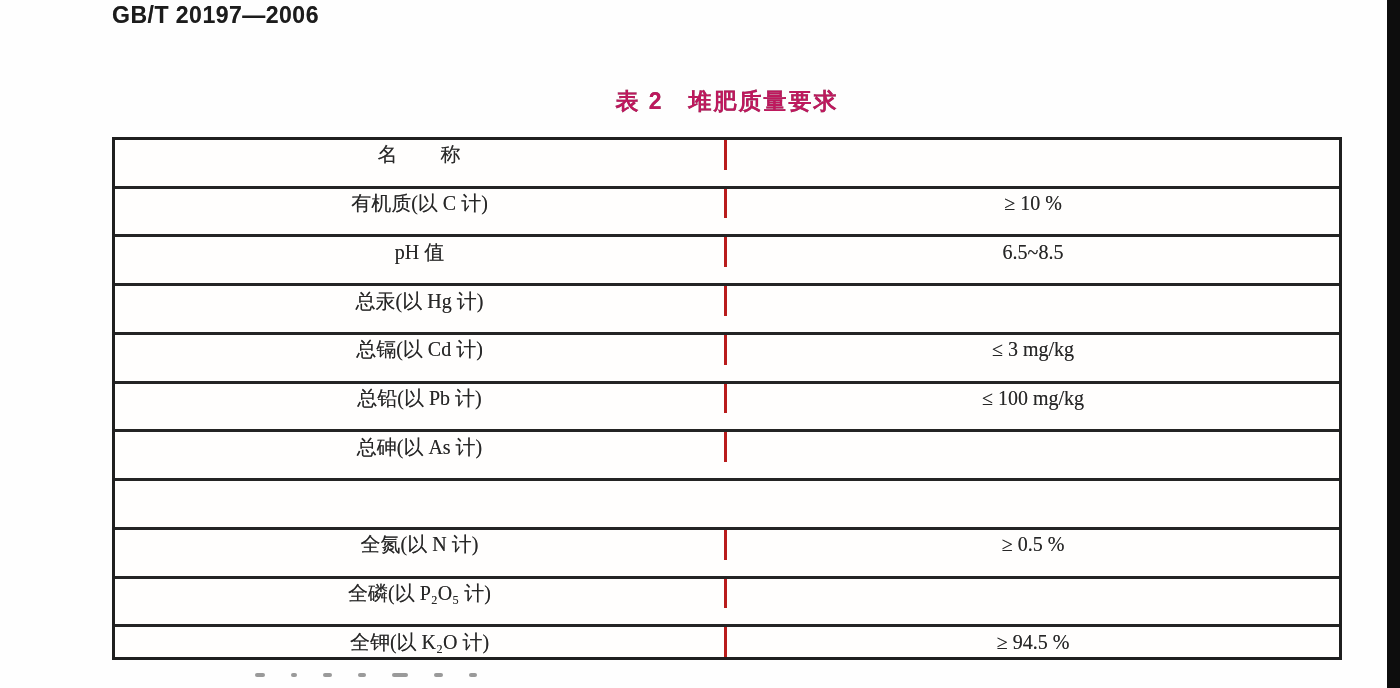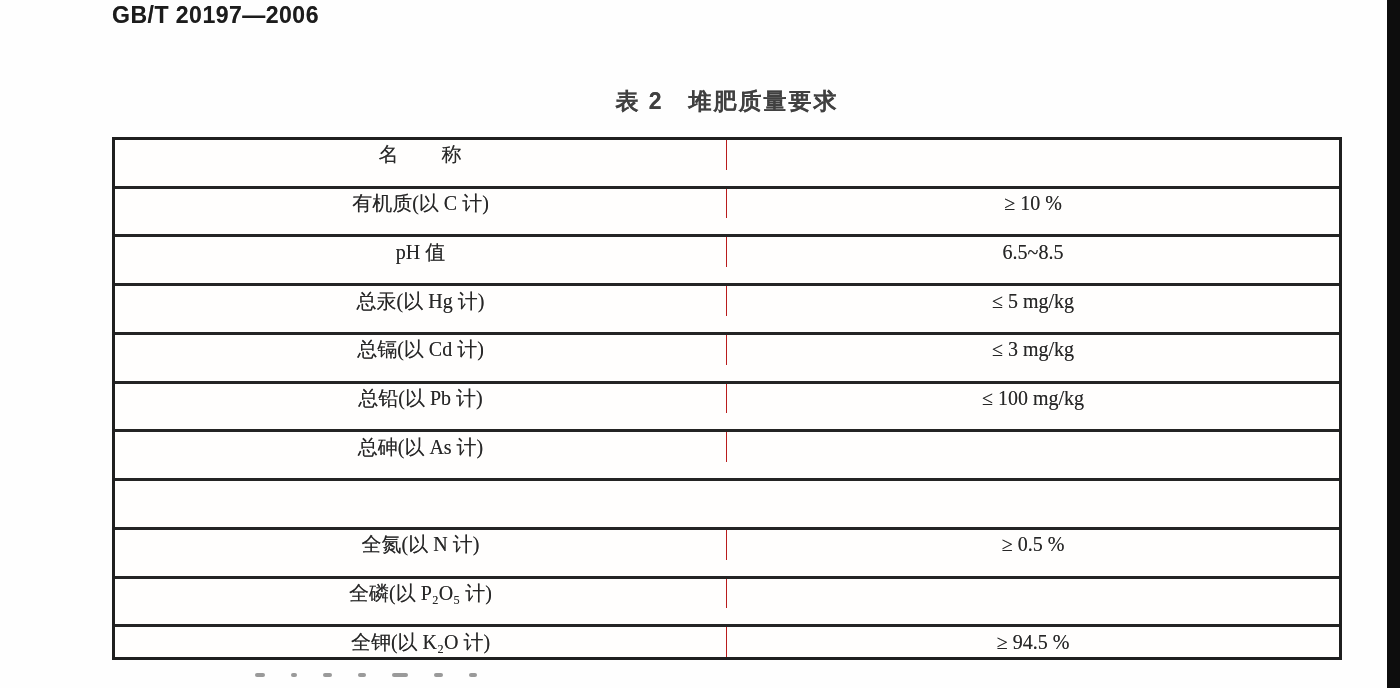--- a/index.html
+++ b/index.html
@@ -33,21 +33,21 @@
   #table-title {
     position: absolute;
     left: 112px;
     top: 86px;
     width: 1230px;
     text-align: center;
     font-family: "Liberation Sans", "DejaVu Sans", sans-serif;
     font-weight: bold;
     font-size: 23px;
     letter-spacing: 2px;
-    color: #404040;
+    color: #be185d;
   }
   #quality-table {
     position: absolute;
     left: 112px;
     top: 137px;
     width: 1230px;
     height: 523px;
     border: 3px solid #1f1f1f;
     box-sizing: border-box;
     display: flex;
@@ -66,21 +66,21 @@
   .t-cell {
     display: flex;
     align-items: center;
     justify-content: center;
     font-size: 20px;
     color: #272727;
     white-space: nowrap;
   }
   .t-cell.name-col {
     width: 612px;
-    border-right: 1px solid #b91c1c;
+    border-right: 3px solid #b91c1c;
     box-sizing: border-box;
   }
   .t-cell.value-col {
     flex: 1 1 0;
   }
   .t-row.header-row .t-cell {
     font-size: 20px;
     letter-spacing: 1px;
     color: #2b2b2b;
   }
@@ -137,21 +137,20 @@
       <div class="t-cell value-col scan-text">≥ 10 %</div>
     </div>
 
     <div class="t-row">
       <div class="t-cell name-col scan-text">pH 值</div>
       <div class="t-cell value-col scan-text">6.5~8.5</div>
     </div>
 
     <div class="t-row">
       <div class="t-cell name-col scan-text">总汞(以 Hg 计)</div>
-      <div class="t-cell value-col scan-text">≤ 5 mg/kg</div>
     </div>
 
     <div class="t-row">
       <div class="t-cell name-col scan-text">总镉(以 Cd 计)</div>
       <div class="t-cell value-col scan-text">≤ 3 mg/kg</div>
     </div>
 
     <div class="t-row">
       <div class="t-cell name-col scan-text">总铅(以 Pb 计)</div>
       <div class="t-cell value-col scan-text">≤ 100 mg/kg</div>

